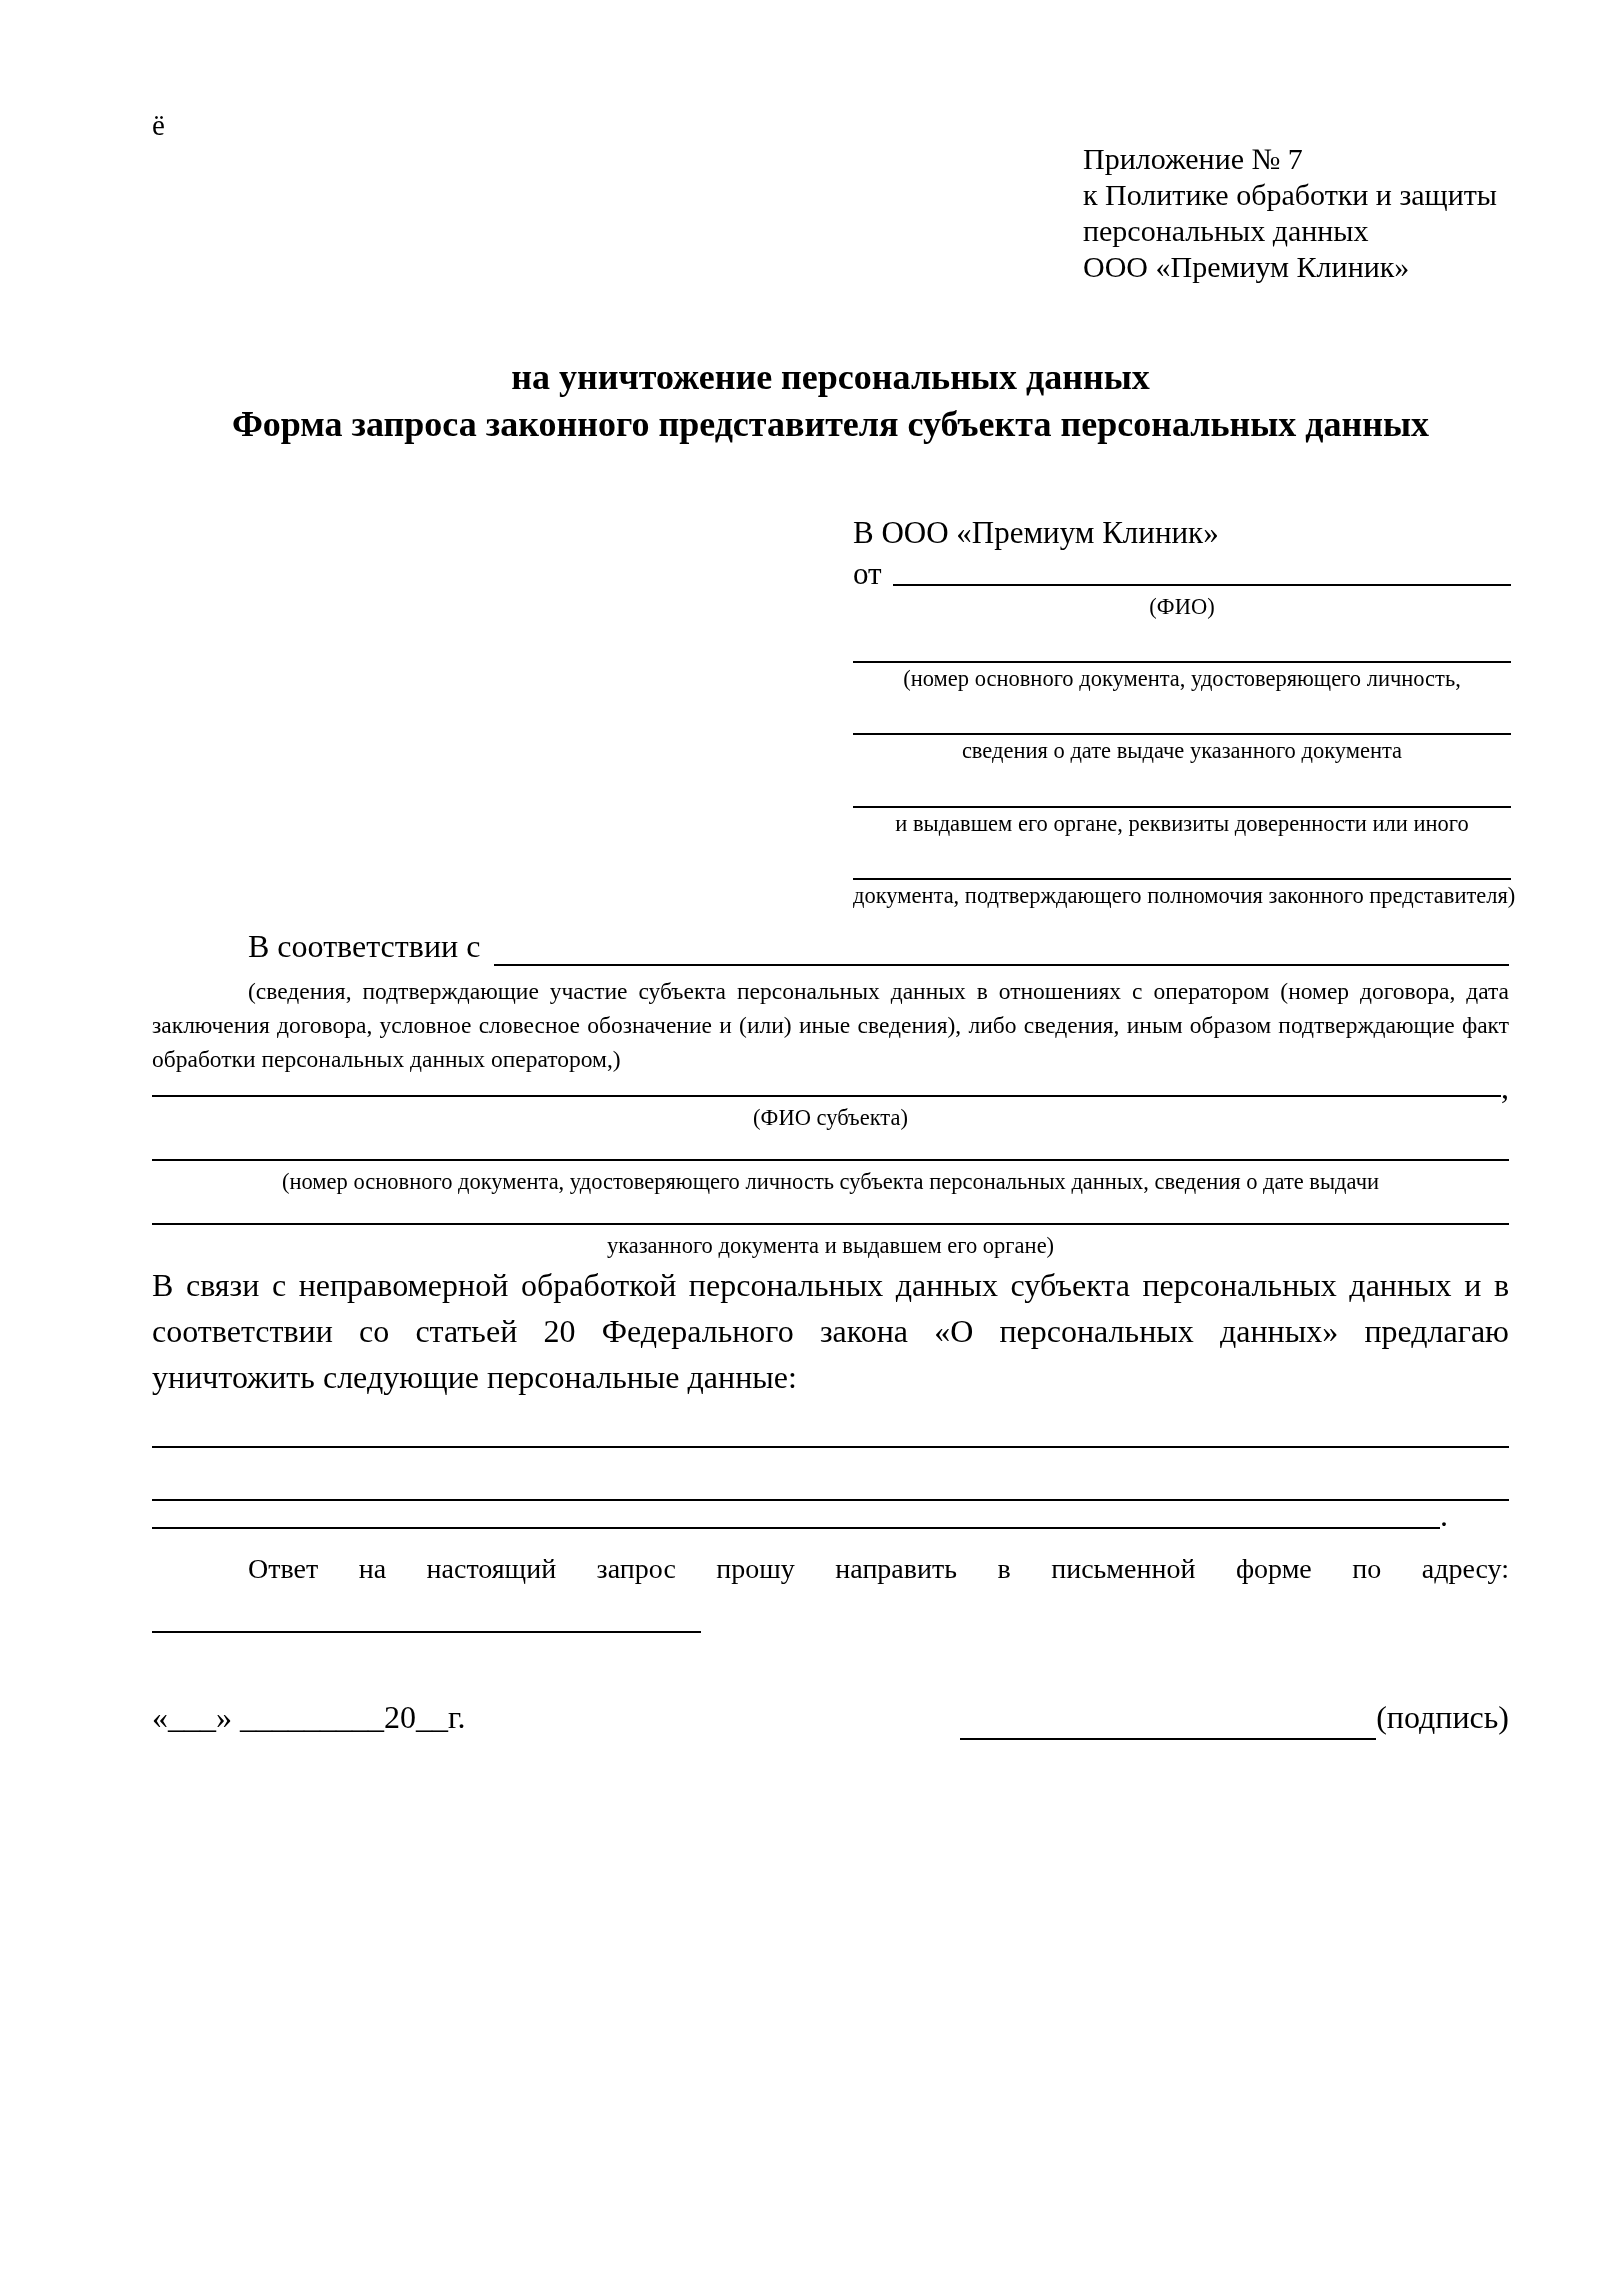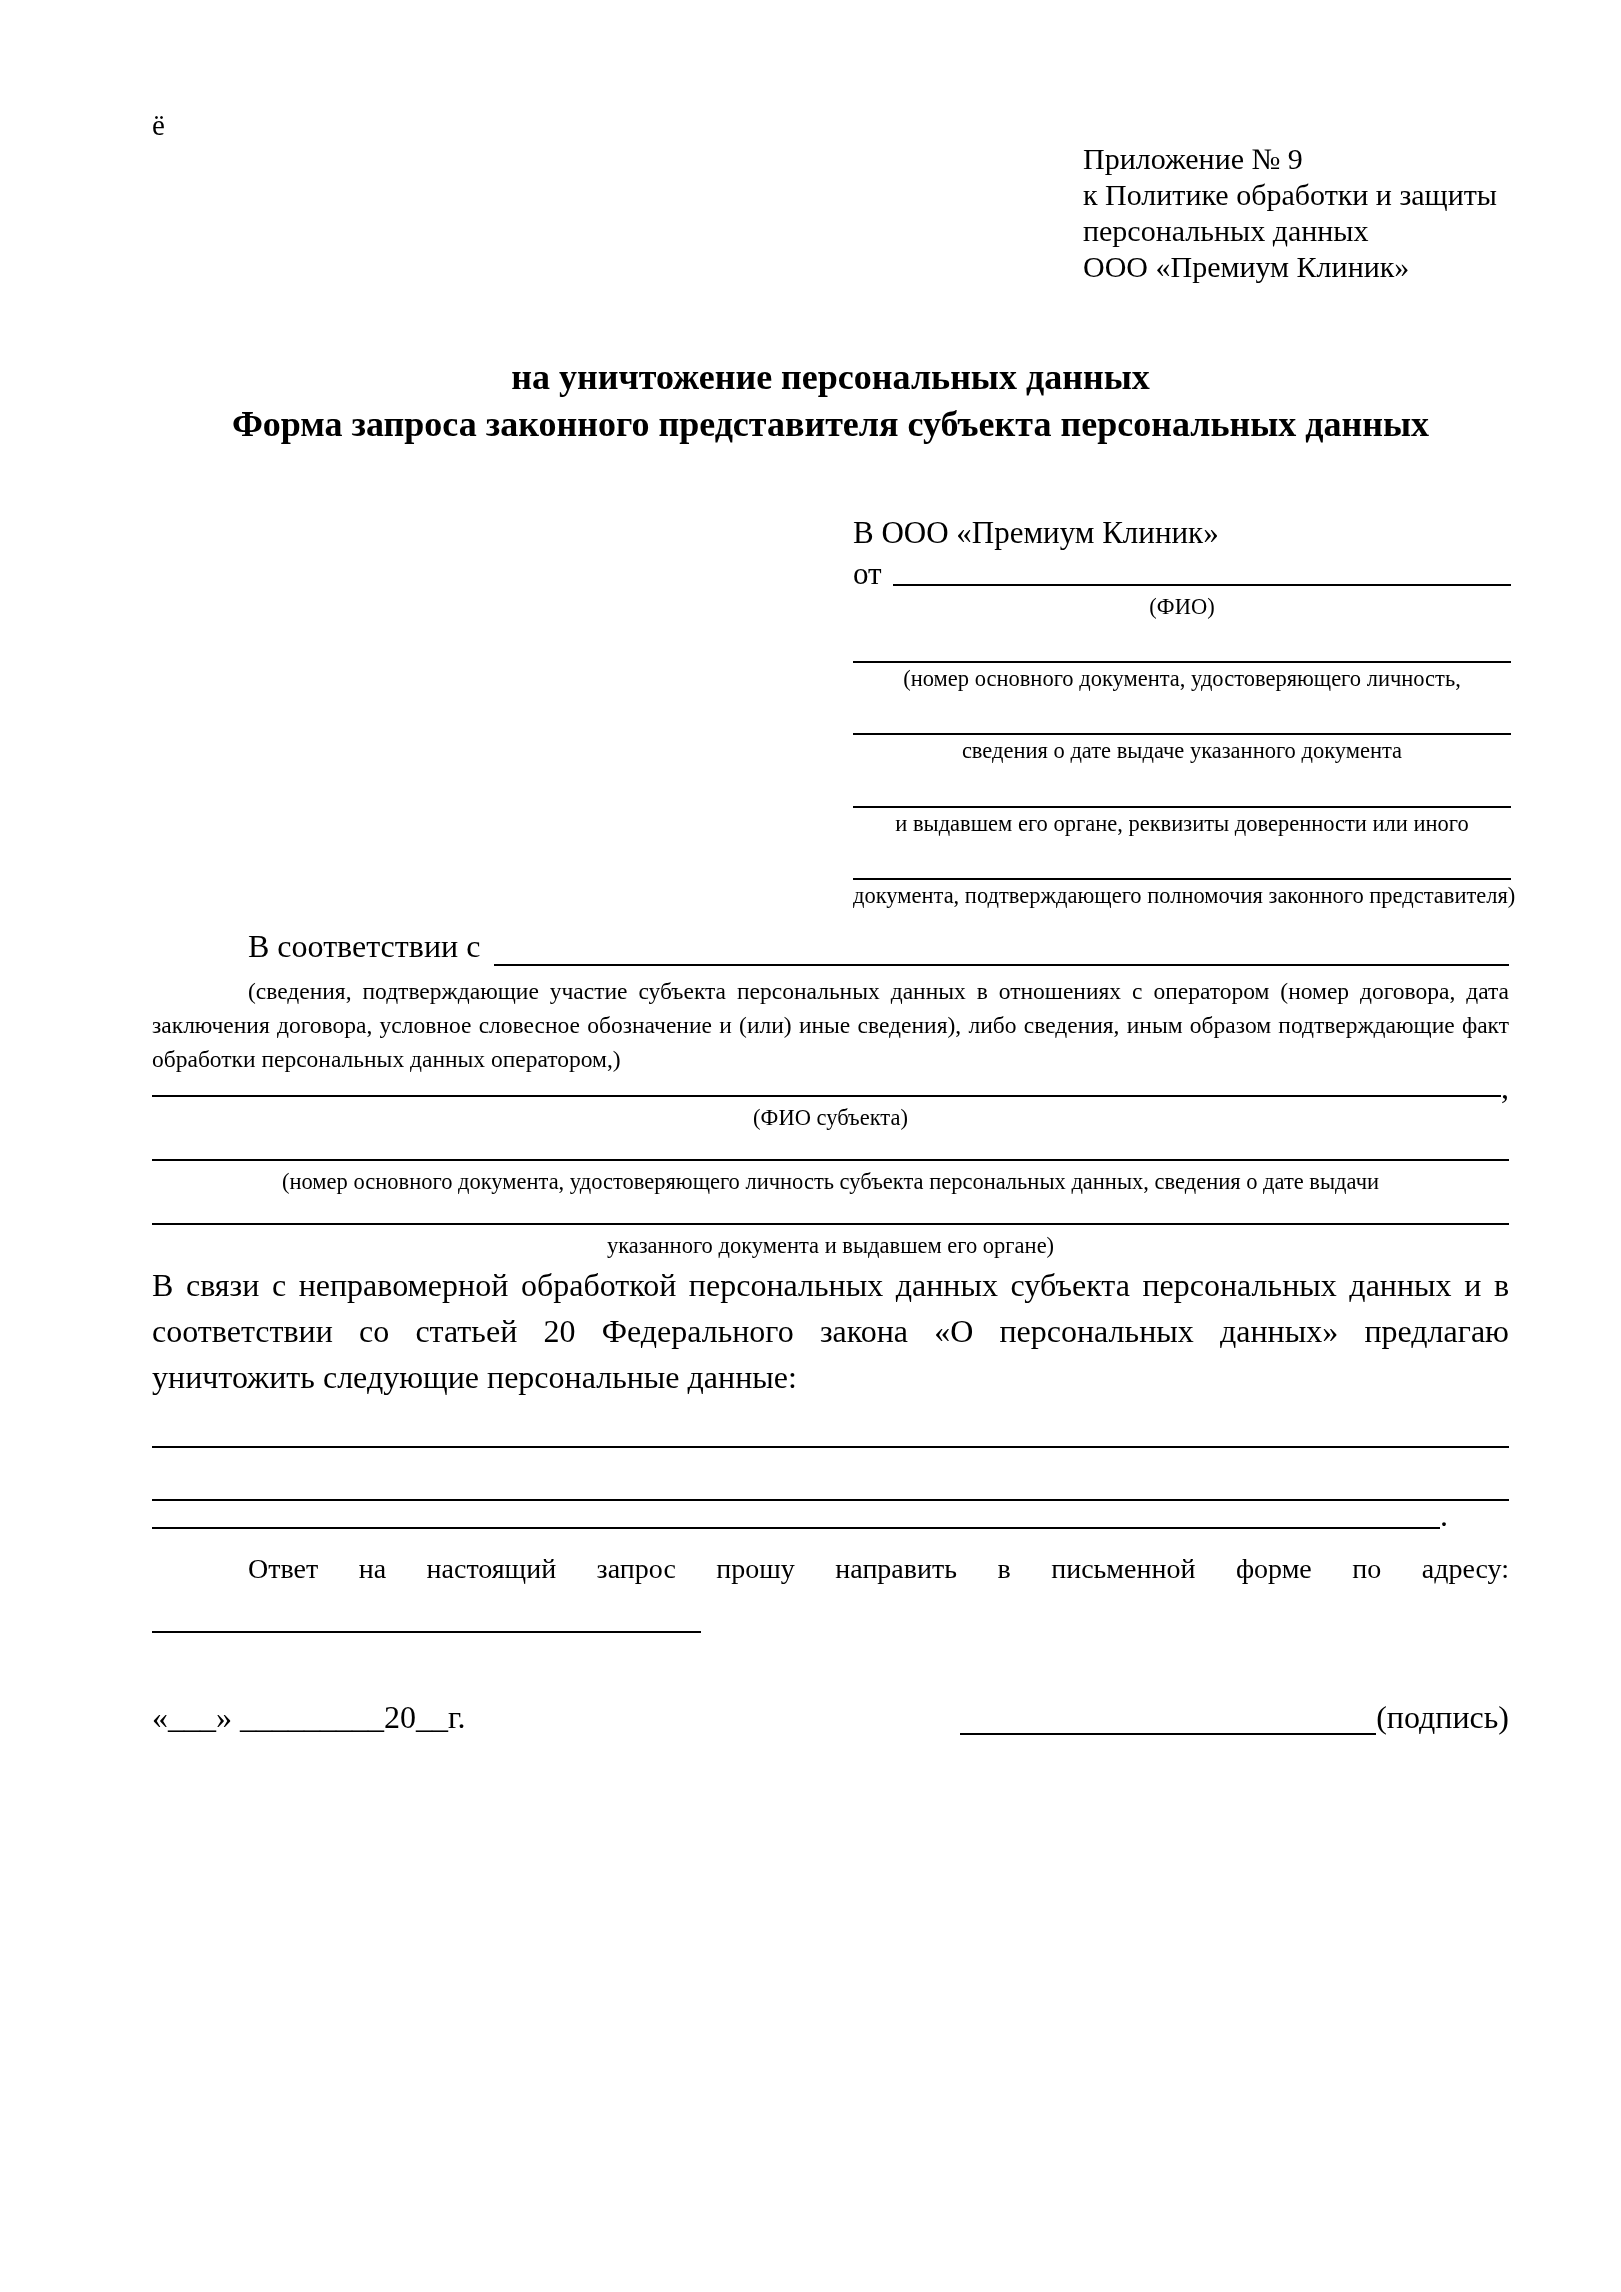--- a/index.html
+++ b/index.html
@@ -50,33 +50,33 @@
   .reason-row .ind { width: 96px; }
   .reason-row .lbl { line-height: 45px; padding-right: 11.8px; white-space: nowrap; }
   .period-row { display: flex; align-items: flex-end; font-size: 32px; height: 29px; margin-top: 3.9px; margin-right: 61px; }
   .response { font-size: 28px; line-height: 46px; text-align: justify; text-align-last: justify; text-indent: 96px; margin-top: 12px; }
   .suffix-row { display: flex; align-items: flex-end; font-size: 32px; height: 46px; }
   .suffix-row .fill-fixed { width: 549px; border-bottom: 2.9px solid #000; height: 100%; margin-bottom: 4.9px; flex: none; }
   .suffix-row .txt { line-height: 46px; }
   
   .footer-row { display: flex; justify-content: space-between; align-items: flex-end; margin-top: 57px; font-size: 32px; height: 45px; }
   .footer-row .date { line-height: 45px; white-space: nowrap; }
-  .sig-group { display: flex; align-items: flex-end; height: 45px; }
+  .sig-group { display: flex; align-items: flex-start; height: 45px; }
   .sig-group .sig-line { width: 416px; border-bottom: 2.9px solid #000; height: 100%; margin-bottom: 4.9px; }
   .sig-group .sig-cap { line-height: 45px; white-space: nowrap; }
 </style>
 </head>
 <body>
 
 <div class="page">
 
   <div class="stray">ё</div>
 
   <div class="appendix">
-    <div>Приложение № 9</div>
+    <div>Приложение № 7</div>
     <div>к Политике обработки и защиты</div>
     <div>персональных данных</div>
     <div>ООО «Премиум Клиник»</div>
   </div>
 
   <div class="doc-title">
     <div>на уничтожение персональных данных</div>
     <div>Форма запроса законного представителя субъекта персональных данных</div>
   </div>
 

